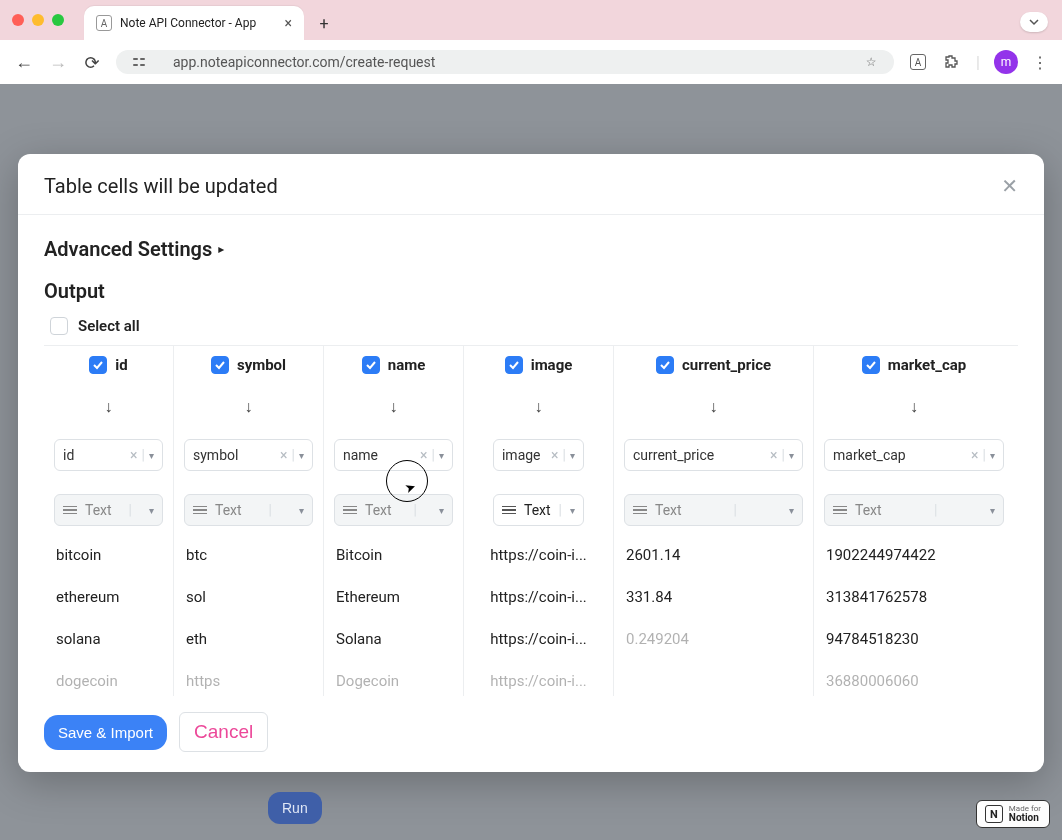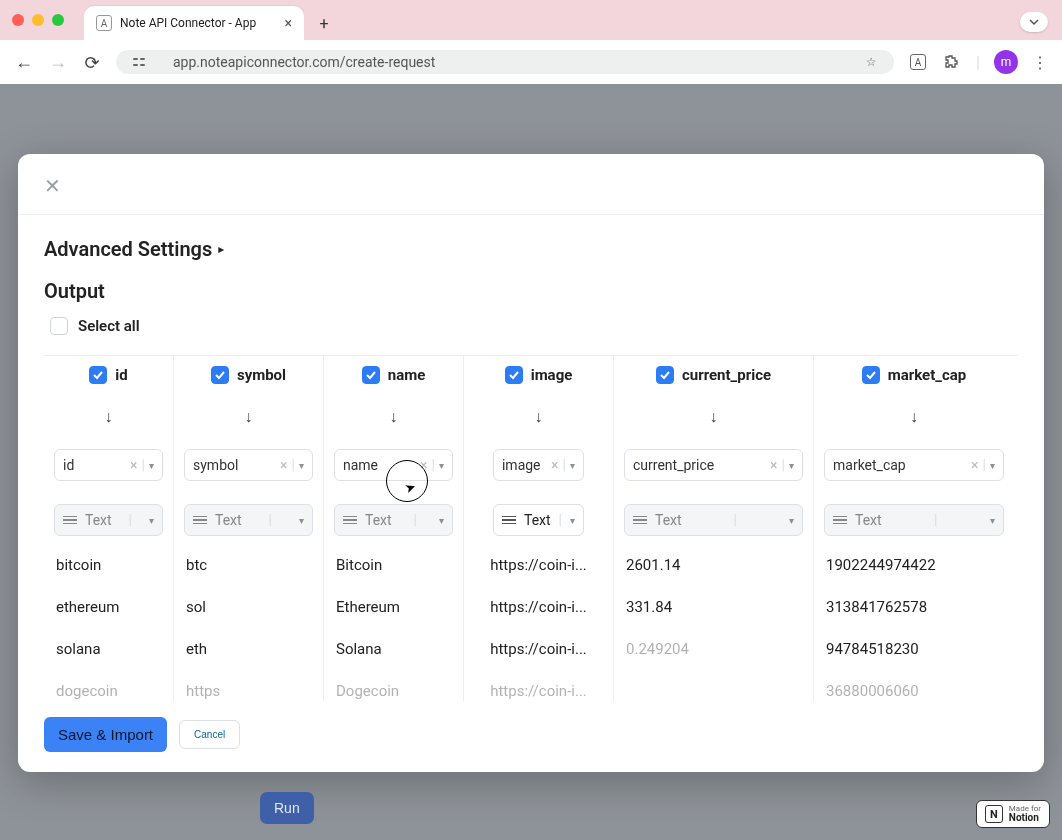--- a/index.html
+++ b/index.html
@@ -76,21 +76,21 @@
       display:flex; align-items:center; justify-content:space-between;
       border-bottom:1px solid #eceef0;
     }
     .modal-title { font-size:20px; color:#222; }
     .modal-close { color:#9aa0a6; font-size:20px; cursor:pointer; }
     .modal-body { padding: 22px 26px 0 26px; flex:1; overflow:hidden; display:flex; flex-direction:column; }
     .adv-row { display:flex; align-items:center; gap:6px; margin-bottom:18px; }
     .adv-label { font-size:20px; font-weight:600; color:#222; }
     .caret-right { font-size:12px; color:#222; }
     .output-label { font-size:20px; font-weight:600; color:#222; margin-bottom:14px; }
-    .select-all-row { display:flex; align-items:center; gap:10px; margin-left:6px; margin-bottom:20px; }
+    .select-all-row { display:flex; align-items:center; gap:10px; margin-left:6px; margin-bottom:10px; }
     .cb {
       width:18px; height:18px; border:1.5px solid #cfd4d9; border-radius:4px; background:#fff;
       display:inline-flex; align-items:center; justify-content:center;
     }
     .cb.checked { background:#2c7cf6; border-color:#2c7cf6; }
     .cb svg { width:12px; height:12px; }
     .sa-label { font-size:15px; font-weight:600; color:#222; }
 
     
     .cols-wrap {
@@ -139,35 +139,35 @@
     .w3 { width: 150px; align-items: center; }
     .w4 { width: 200px; }
     .w5 { width: 200px; }
 
     
     .modal-footer {
       border-top:0; padding: 16px 26px 20px 26px;
       display:flex; gap:12px; align-items:center;
     }
     .btn-primary {
-      background:#3b82f6; color:#0f172a; border:none; border-radius:6px;
+      background:#3b82f6; color:#ffffff; border:none; border-radius:14px;
       padding:9px 14px; font-size:15px; cursor:pointer;
     }
     .btn-secondary {
-      background:#fff; color:#0369a1; border:1px solid #dde1e5; border-radius:6px;
-      padding:8px 14px; font-size:10px; cursor:pointer;
+      background:#fff; color:#ec4899; border:1px solid #dde1e5; border-radius:6px;
+      padding:8px 14px; font-size:19px; cursor:pointer;
     }
 
     
     .run-btn-wrap {
       position:absolute; left:260px; bottom:16px;
     }
     .run-btn {
-      background:#3f5fa8; color:#dfe6f5; border:none; border-radius:7px;
-      padding:8px 14px; font-size:14px;
+      background:#3f5fa8; color:#dfe6f5; border:none; border-radius:12px;
+      padding:8px 14px; font-size:14px;margin-left:8px;
     }
 
     
     .notion-badge {
       position:absolute; right:12px; bottom:12px;
       border:1.5px solid #333; border-radius:6px; padding:4px 8px;
       display:flex; align-items:center; gap:6px; background:#fdfdfd;
       font-size:10px; color:#222;
     }
     .notion-logo {
@@ -240,20 +240,21 @@
     <span style="color:#ddd">|</span>
     <span class="avatar">m</span>
     <span class="kebab">⋮</span>
   </div>
 </div>
 
 <div class="page-backdrop"></div>
 
 <div class="modal">
   <div class="modal-header">
+    <div class="modal-title">Table cells will be updated</div>
     <div class="modal-close">✕</div>
   </div>
 
   <div class="modal-body">
     <div class="adv-row">
       <span class="adv-label">Advanced Settings</span>
       <span class="caret-right">▸</span>
     </div>
 
     <div class="output-label">Output</div>

